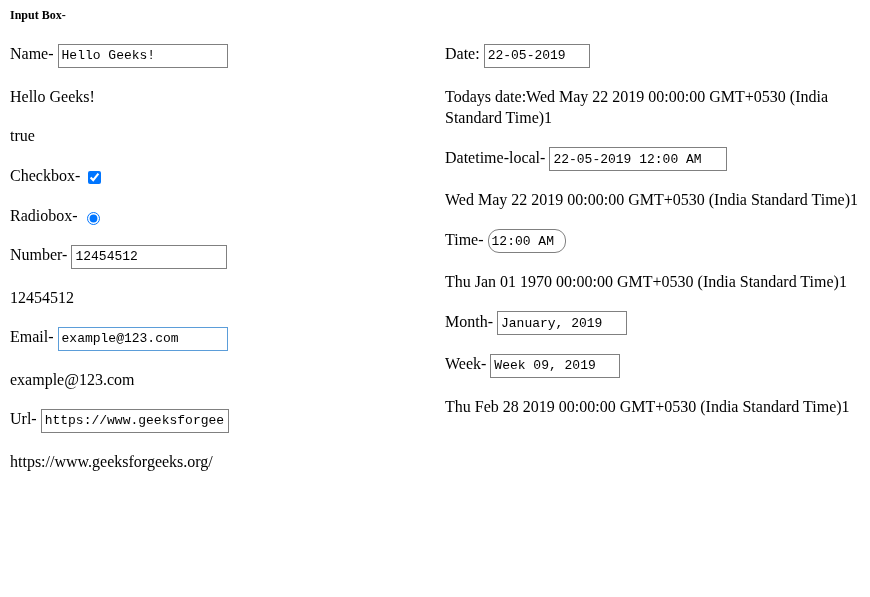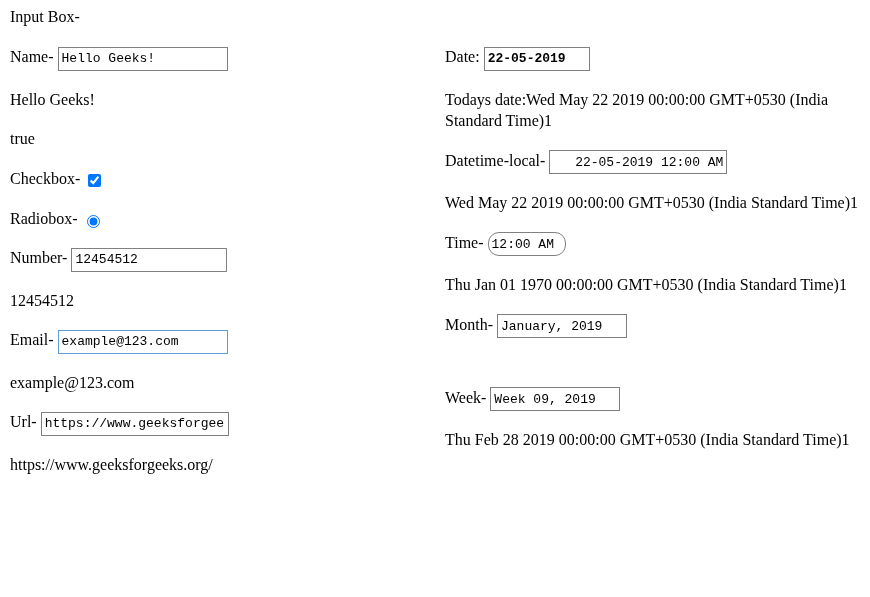--- a/index.html
+++ b/index.html
@@ -17,23 +17,23 @@
       flex: 1;
       min-width: 0;
     }
     .col-left {
       max-width: 440px;
     }
     .col-right {
       max-width: 420px;
     }
     h4 {
-      font-weight: normal;
+      font-weight: bold;
       margin: 0 0 20px 0;
-      font-size: 16px;
+      font-size: 12px;
     }
     p {
       margin: 0 0 18px 0;
       line-height: 1.35;
     }
     .field-input {
       font-family: "Courier New", Courier, monospace;
       font-size: 13px;
       border: 1px solid #808080;
       padding: 2px 3px;
@@ -42,25 +42,25 @@
       box-sizing: content-box;
     }
     .field-input.focused {
       border: 1px solid #5b9dd9;
       outline: none;
     }
     .w-name { width: 162px; }
     .w-num  { width: 148px; }
     .w-email{ width: 162px; }
     .w-url  { width: 180px; }
-    .w-date { width: 98px; font-weight: bold; }
-    .w-dtl  { width: 170px; text-align: right; }
+    .w-date { width: 98px; }
+    .w-dtl  { width: 170px; }
     .w-time { width: 70px; border-radius: 11px; }
     .w-month{ width: 122px; }
-    .w-week { width: 122px; margin-top: 31px; }
+    .w-week { width: 122px; }
     input[type="checkbox"], input[type="radio"] {
       vertical-align: middle;
     }
   </style>
 </head>
 <body>
 
 <h4>Input Box-</h4>
 
 <div class="container">

